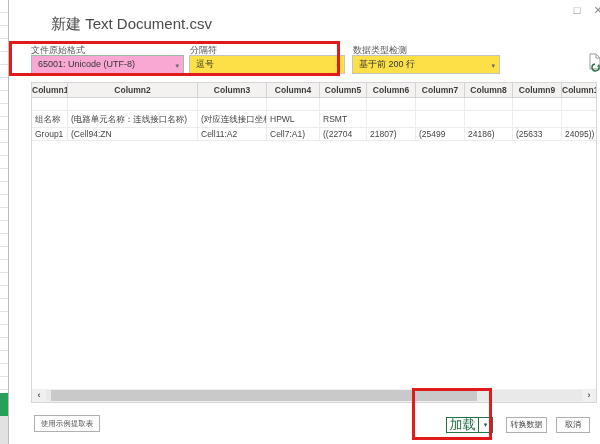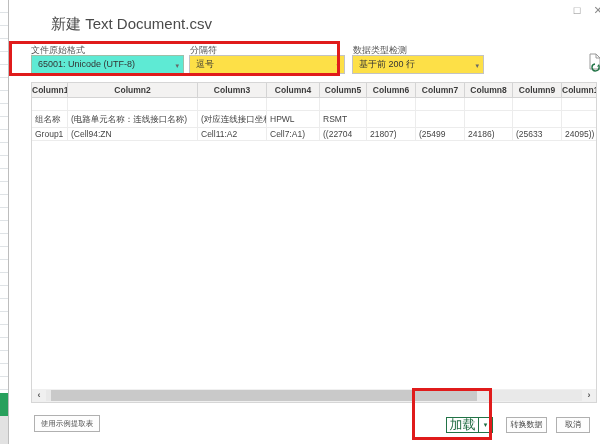--- a/index.html
+++ b/index.html
@@ -21,23 +21,23 @@
   .win-max { left:560px; }
   .win-close { left:581px; }
 
   .dlg-title { position:absolute; left:22px; top:15px; font-size:15px; color:#4a4a4a;margin-left:20px; }
 
   .fld-label { position:absolute; top:44px; font-size:9px; color:#555; white-space:nowrap; }
   .dd { position:absolute; top:55px; height:19px; border:1px solid #c3c3c3; background:#fde047;
         font-size:9px; color:#333; line-height:17px; padding-left:6px; white-space:nowrap;
         overflow:hidden; cursor:default; }
   .dd .arr { position:absolute; right:4px; top:1px; font-size:7px; color:#666; }
-  .dd-origin { left:22px; width:153px; background:#5eead4; border-color:#9dbfa8; }
+  .dd-origin { left:22px; width:153px; background:#f9a8d4; border-color:#9dbfa8; }
   .dd-delim  { left:180px; width:156px; }
-  .dd-type   { left:343px; width:132px; }
+  .dd-type   { left:343px; width:148px; }
   .lbl-origin { left:22px; } .lbl-delim { left:181px; } .lbl-type { left:344px; }
 
   .file-icon { position:absolute; left:577px; top:52px; width:18px; height:20px; }
 
   
   .grid { position:absolute; left:22px; top:82px; width:566px; height:321px;
           border:1px solid #d6d6d6; background:#fff; overflow:hidden; }
   .trow { display:flex; width:566px; }
   .thead { height:15px; line-height:14px; }
   .rh13 { height:13px; line-height:12px; }

